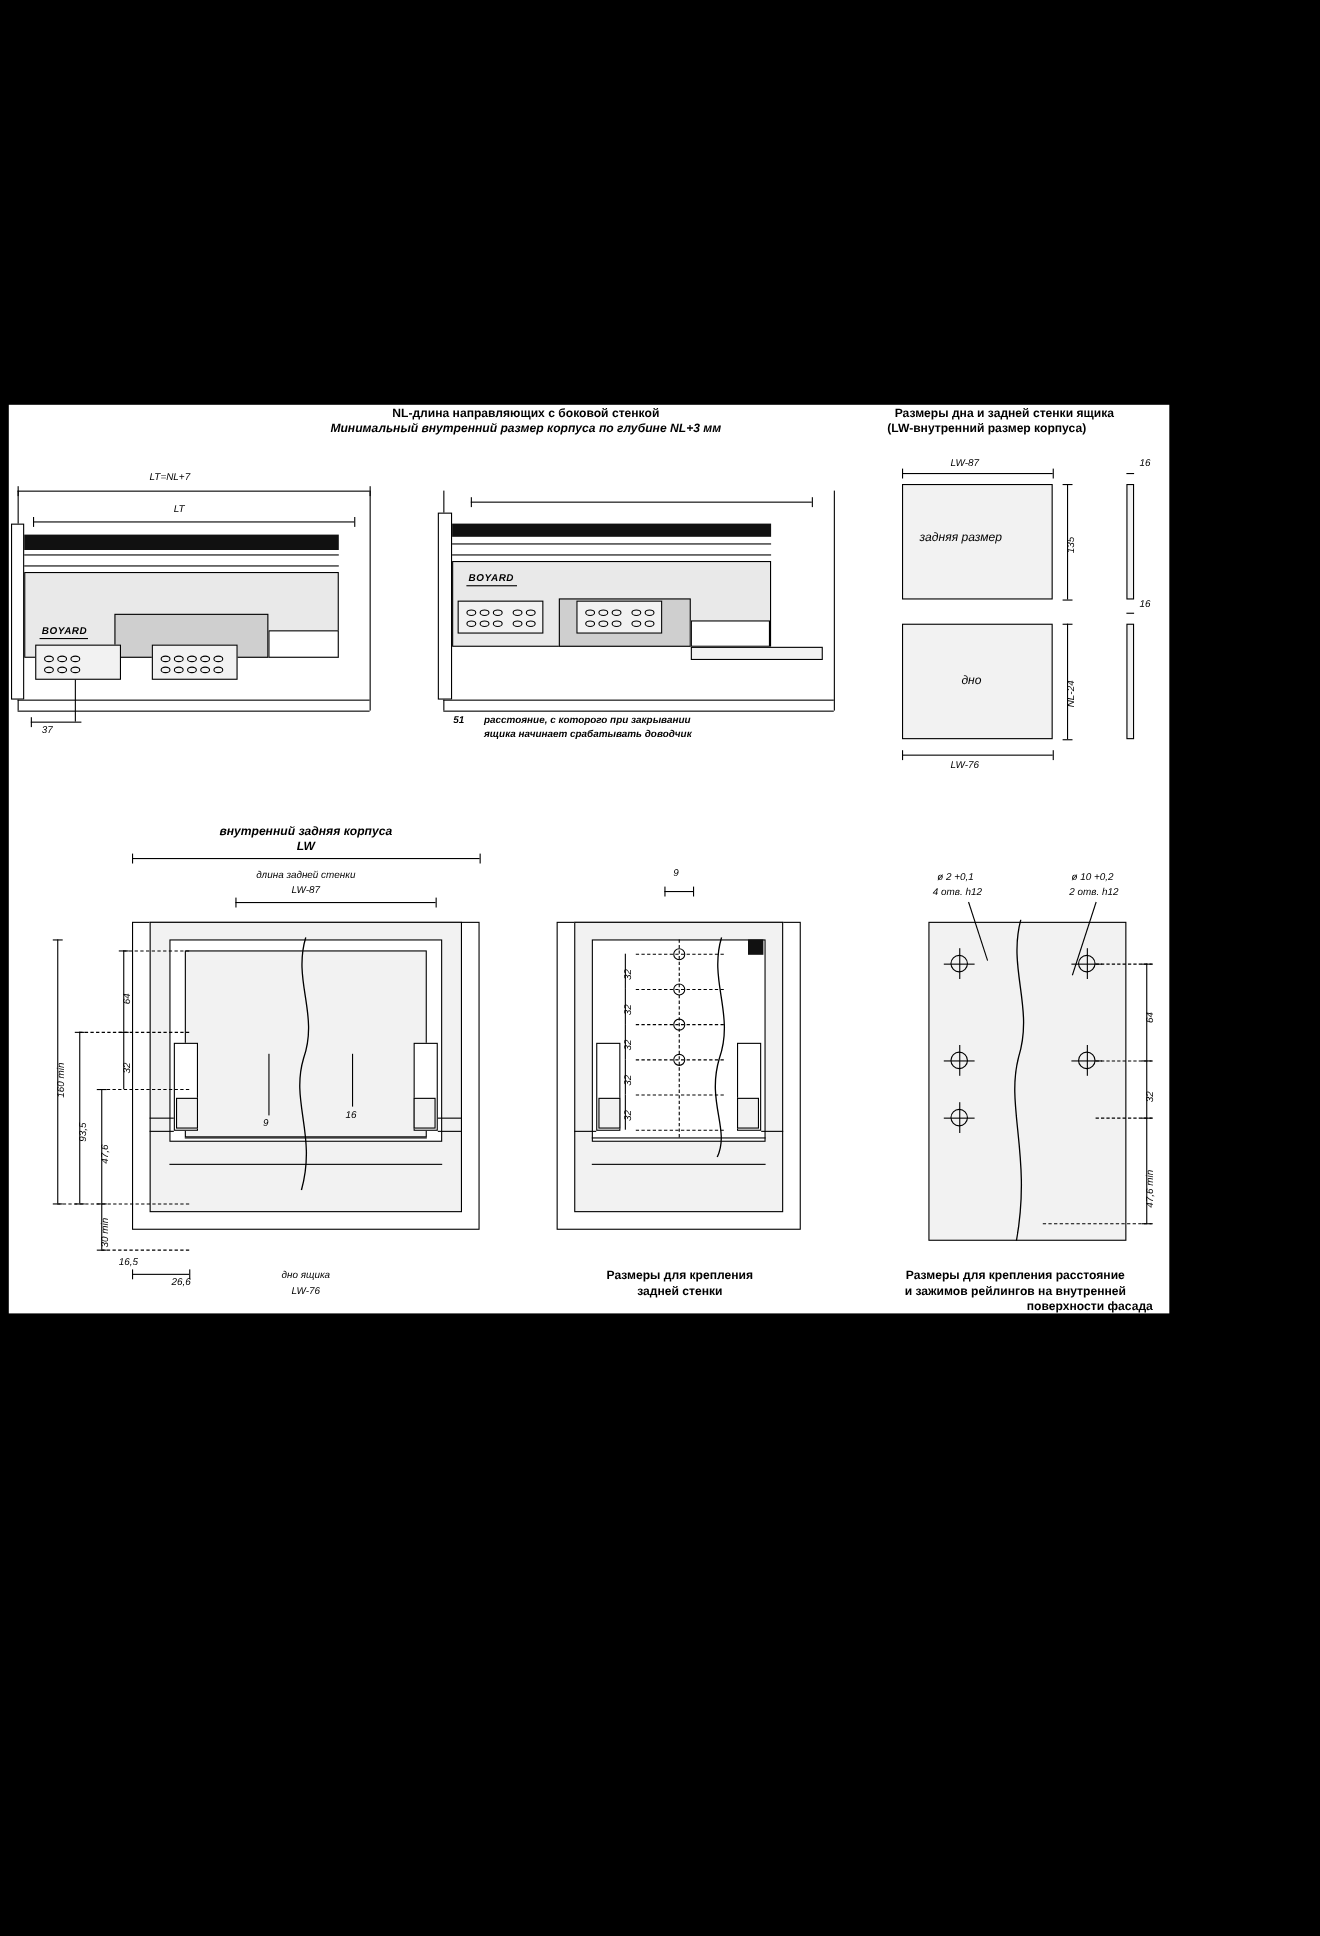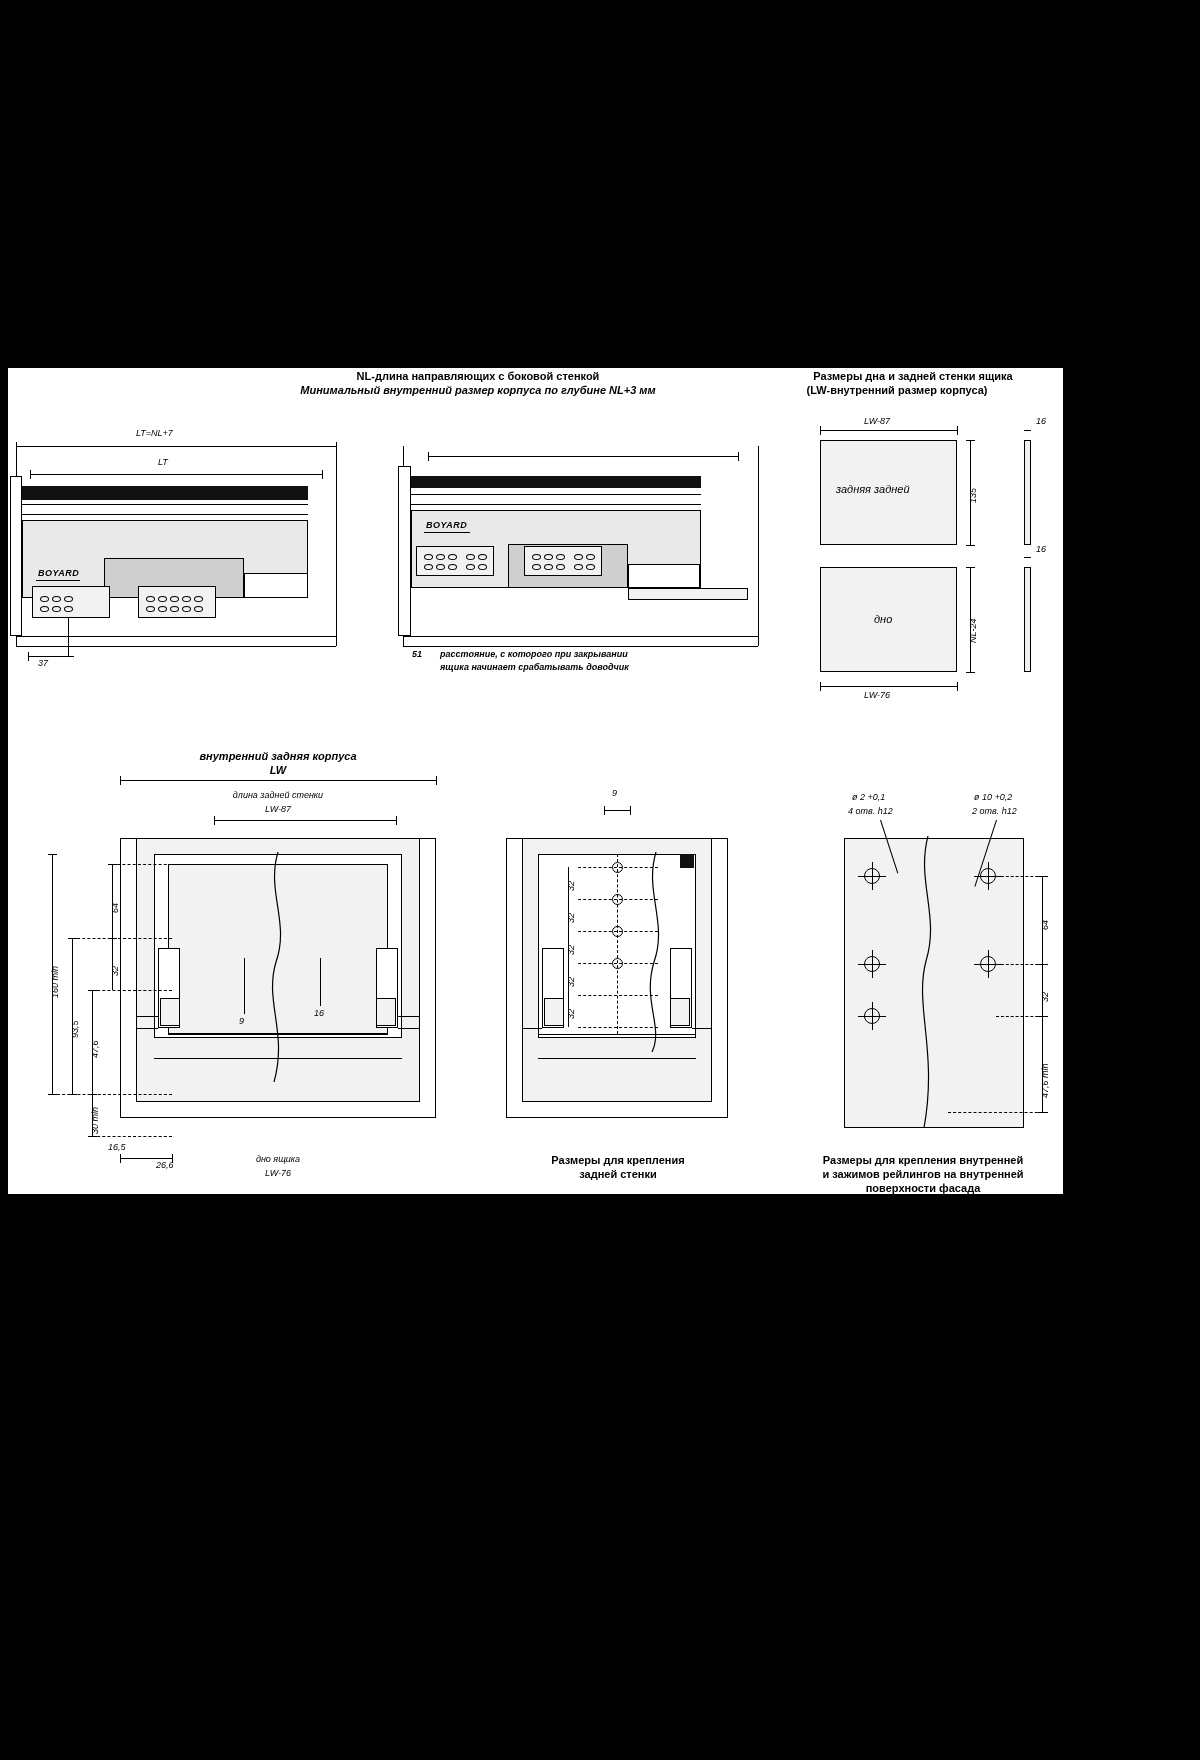--- a/index.html
+++ b/index.html
@@ -137,21 +137,21 @@
     <div class="circ" style="left:536px;top:196px;width:9px;height:6px;"></div>
     <div class="circ" style="left:548px;top:196px;width:9px;height:6px;"></div>
     <div class="circ" style="left:566px;top:196px;width:9px;height:6px;"></div>
     <div class="circ" style="left:578px;top:196px;width:9px;height:6px;"></div>
 
     <div class="txt it b sm" style="left:404px;top:281px;">51</div>
     <div class="txt it b sm" style="left:432px;top:281px;">расстояние, с которого при закрывании</div>
     <div class="txt it b sm" style="left:432px;top:294px;">ящика начинает срабатывать доводчик</div>
 
     <div class="boxg" style="left:812px;top:72px;width:137px;height:105px;"></div>
-    <div class="txt it cap" style="left:828px;top:115px;">задняя задней</div>
+    <div class="txt it cap" style="left:828px;top:115px;">задняя размер</div>
     <div class="ln h" style="left:812px;top:62px;width:137px;"></div>
     <div class="ln v" style="left:812px;top:58px;height:9px;"></div>
     <div class="ln v" style="left:949px;top:58px;height:9px;"></div>
     <div class="txt it sm" style="left:856px;top:48px;">LW-87</div>
 
     <div class="ln v" style="left:962px;top:72px;height:105px;"></div>
     <div class="ln h" style="left:958px;top:72px;width:9px;"></div>
     <div class="ln h" style="left:958px;top:177px;width:9px;"></div>
     <div class="txt it sm rot" style="left:960px;top:135px;">135</div>
 
@@ -353,18 +353,18 @@
 
     <div class="ln v" style="left:1034px;top:648px;height:96px;"></div>
     <div class="ln h" style="left:1030px;top:744px;width:9px;"></div>
     <div class="txt it sm rot" style="left:1032px;top:730px;">47,6 min</div>
 
     <div class="dash" style="left:988px;top:508px;width:52px;"></div>
     <div class="dash" style="left:988px;top:596px;width:52px;"></div>
     <div class="dash" style="left:988px;top:648px;width:52px;"></div>
     <div class="dash" style="left:940px;top:744px;width:100px;"></div>
 
-    <div class="txt b cap ctr" style="left:790px;top:786px;width:250px;">Размеры для крепления внутренней</div>
+    <div class="txt b cap ctr" style="left:790px;top:786px;width:250px;">Размеры для крепления расстояние</div>
     <div class="txt b cap ctr" style="left:790px;top:800px;width:250px;">и зажимов рейлингов на внутренней</div>
-    <div class="txt b cap ctr" style="left:790px;top:814px;width:250px;">поверхности фасада</div>
+    <div class="txt b cap ctr" style="left:790px;top:814px;width:250px;text-align:right;">поверхности фасада</div>
 
   </div>
 </div>
 
 </body></html>

